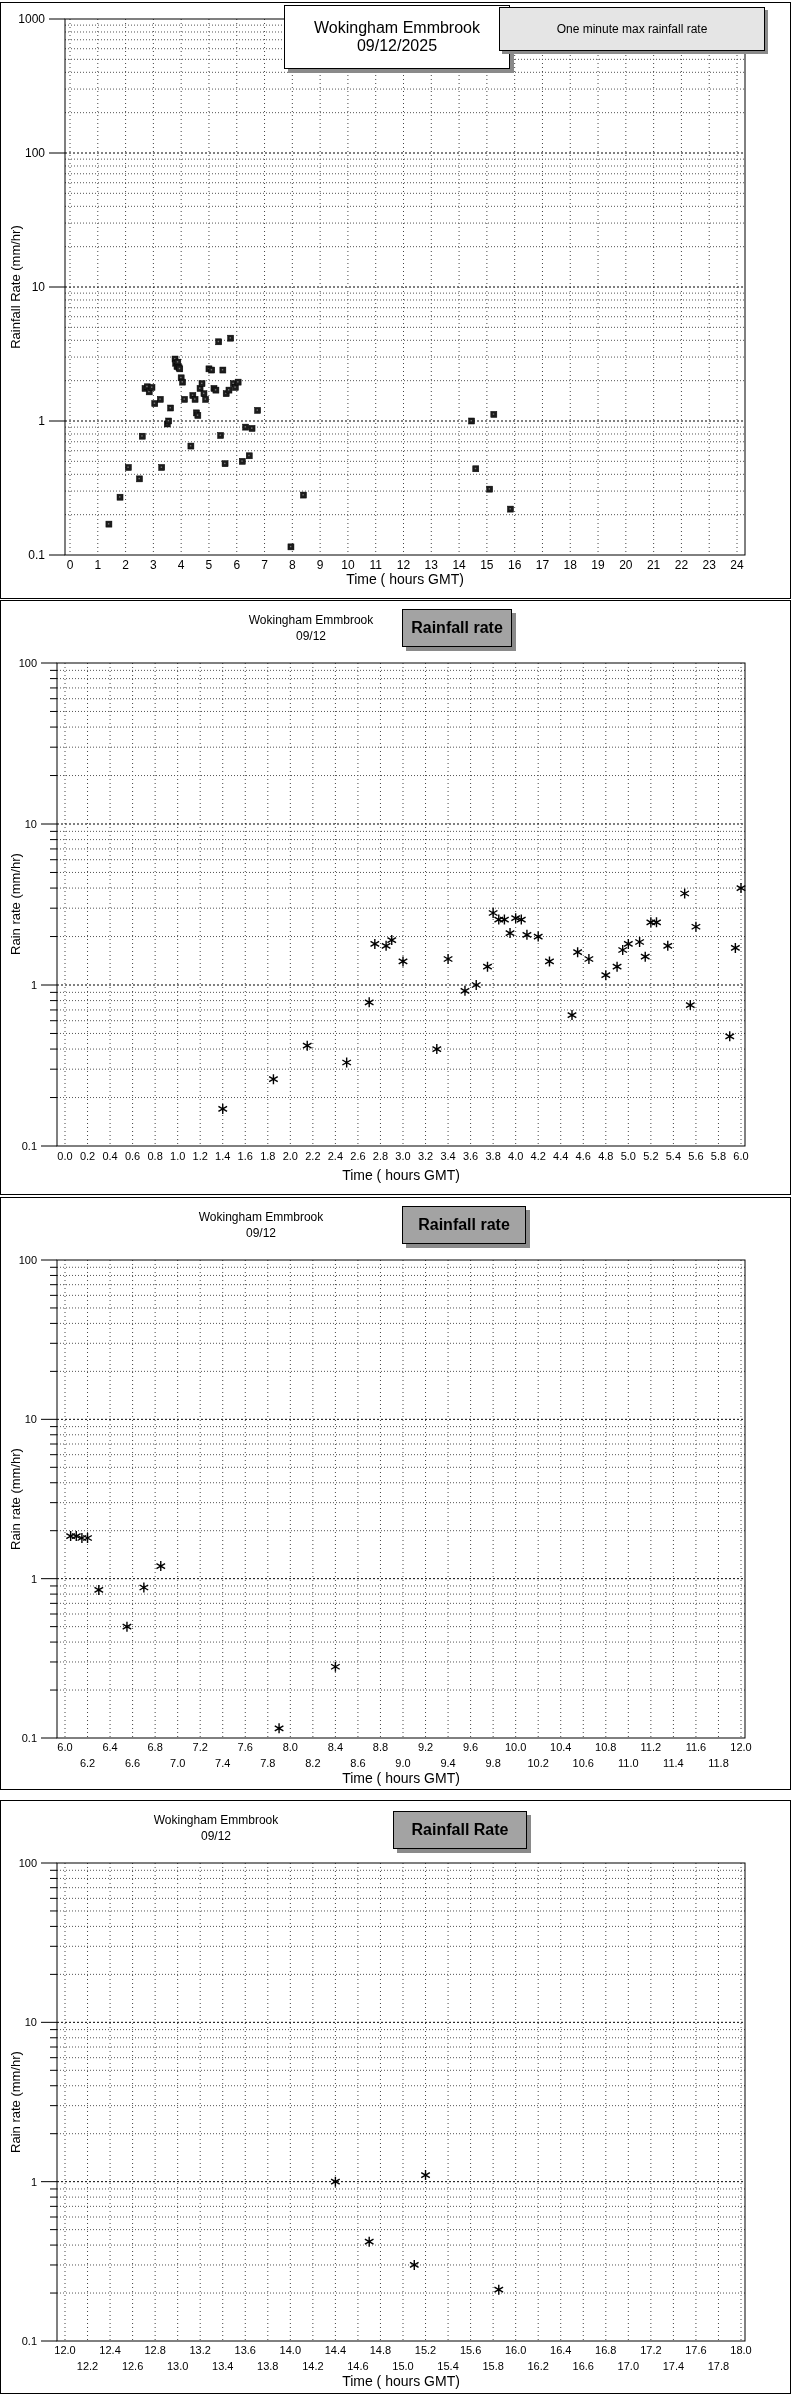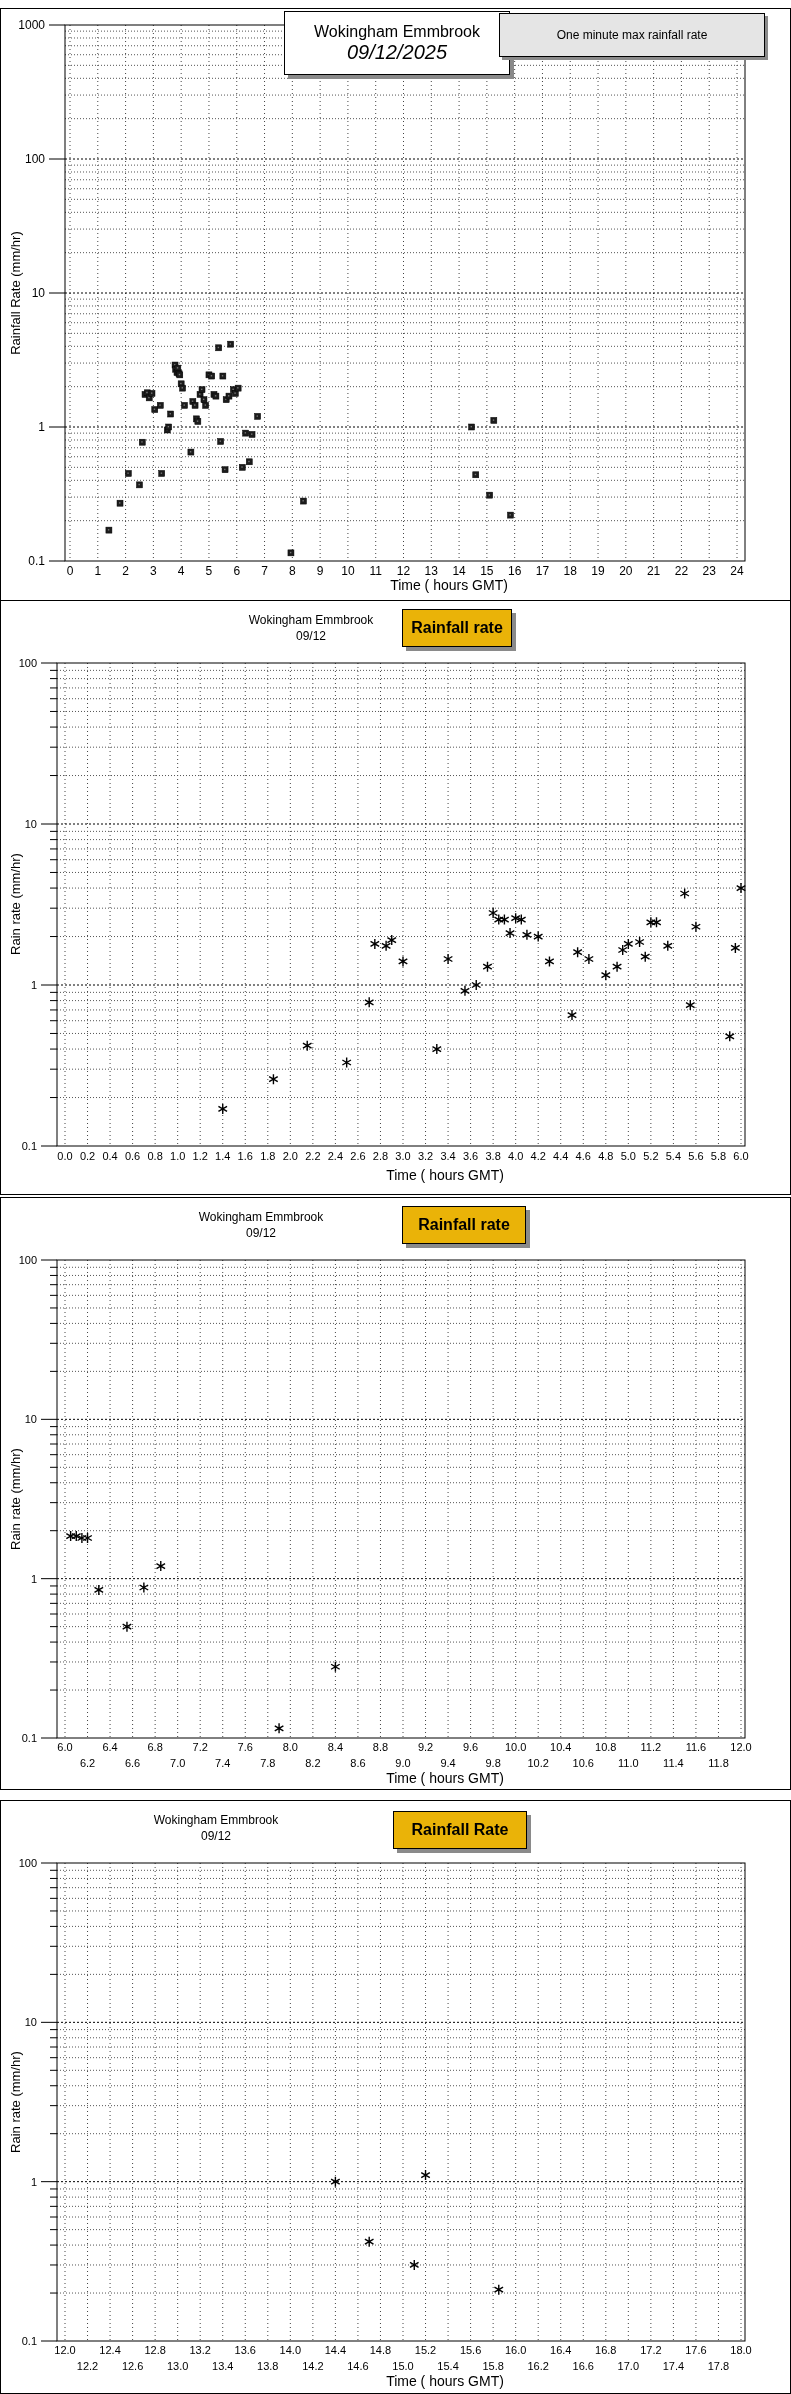--- a/index.html
+++ b/index.html
@@ -1,34 +1,34 @@
 <!DOCTYPE html>
 <html><head>
 <meta charset="utf-8">
 <style>
   html,body{margin:0;padding:0;background:#ffffff;}
   body{font-family:"Liberation Sans", sans-serif;color:#000;}
   #page{position:relative;width:791px;height:2394px;background:#fff;}
   .panel{position:absolute;left:0;width:789px;background:#fff;border:1px solid #000;overflow:hidden;}
   .panel svg{position:absolute;left:0;top:0;}
   .ylabel{position:absolute;font-size:13px;white-space:nowrap;transform:translate(-50%,-50%) rotate(-90deg);}
-  .xlabel{position:absolute;font-size:14px;white-space:nowrap;transform:translateX(-50%);margin-left:44px;}
+  .xlabel{position:absolute;font-size:14px;white-space:nowrap;transform:translateX(-50%);}
   .title-line{position:absolute;font-size:12px;white-space:nowrap;transform:translateX(-50%);}
   .big-box{position:absolute;background:#fff;border:1px solid #000;box-shadow:4px 4px 0 #8a8a8a;display:flex;flex-direction:column;align-items:center;justify-content:center;}
   .big-box .l1{font-size:16px;}
-  .big-box .l2{font-size:20px;font-style:italic;}
+  .big-box .l2{font-size:16px;}
   .legend-box{position:absolute;background:#e5e5e5;border:1px solid #000;box-shadow:3px 3px 0 #8a8a8a;display:flex;align-items:center;justify-content:center;font-size:12px;}
-  .rate-box{position:absolute;background:#eab308;border:1px solid #000;box-shadow:4px 4px 0 #8a8a8a;display:flex;align-items:center;justify-content:center;font-size:16px;font-weight:bold;}
+  .rate-box{position:absolute;background:#a3a3a3;border:1px solid #000;box-shadow:4px 4px 0 #8a8a8a;display:flex;align-items:center;justify-content:center;font-size:16px;font-weight:bold;}
 </style>
 </head>
 <body>
 
 <div id="page">
 
-  <div class="panel" id="panel0" style="top:8px;height:595px;">
+  <div class="panel" id="panel0" style="top:2px;height:595px;">
     <svg id="svg0" width="789" height="595">
         <g stroke="#444" stroke-width="1" stroke-dasharray="1 3">
           <line x1="69" y1="16" x2="69" y2="552"></line>
           <line x1="96.79166666666666" y1="16" x2="96.79166666666666" y2="552"></line>
           <line x1="124.58333333333333" y1="16" x2="124.58333333333333" y2="552"></line>
           <line x1="152.375" y1="16" x2="152.375" y2="552"></line>
           <line x1="180.16666666666666" y1="16" x2="180.16666666666666" y2="552"></line>
           <line x1="207.95833333333334" y1="16" x2="207.95833333333334" y2="552"></line>
           <line x1="235.75" y1="16" x2="235.75" y2="552"></line>
           <line x1="263.5416666666667" y1="16" x2="263.5416666666667" y2="552"></line>

